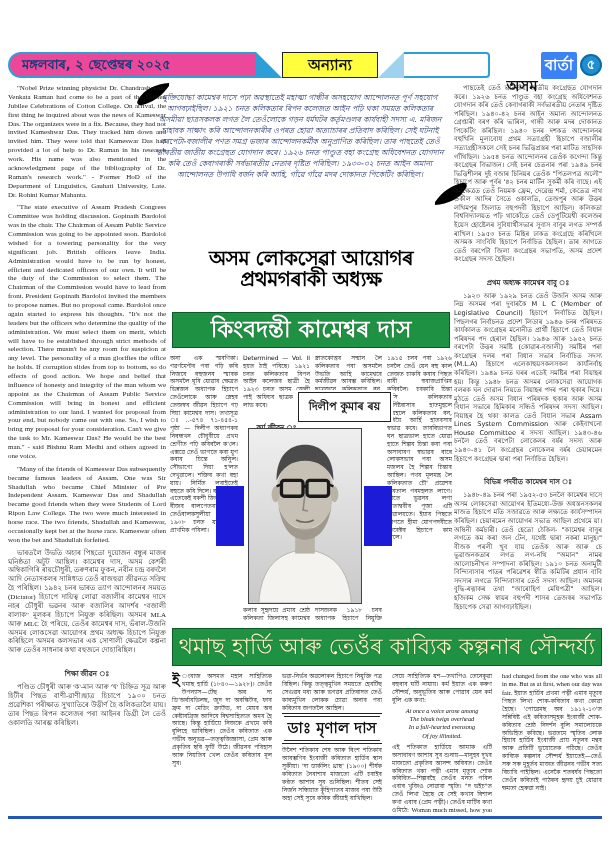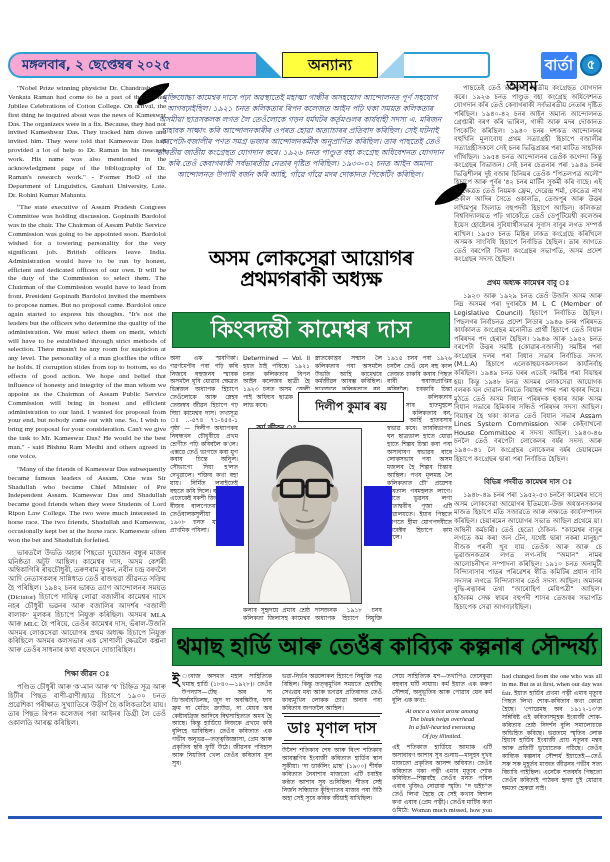--- a/index.html
+++ b/index.html
@@ -3,21 +3,21 @@
 <meta charset="utf-8">
 <style>
   * { margin:0; padding:0; box-sizing:border-box; }
   html,body { background:#ffffff; }
   .page { position:relative; width:610px; height:862px; background:#fff; overflow:hidden;
           font-family:"DejaVu Sans",sans-serif; color:#111; }
 
   
   .header { position:absolute; left:8px; top:52px; width:594px; height:26px; display:flex; align-items:stretch; }
   .date-box { flex:0 0 248px; border:2px solid #2d9fd8; border-right:none; border-radius:13px 0 0 13px;
-              display:flex; align-items:center; padding-left:12px; background:#f9a8d4; }
+              display:flex; align-items:center; padding-left:12px; background:#ec4899; }
   .date-box span { font-weight:bold; font-size:13px; color:#123a7a; }
   .tri { width:0; height:0; border-style:solid; }
   .tri-dark  { border-width:26px 0 0 26px; border-color:transparent transparent transparent #2d9fd8; }
   .section-box { flex:0 0 96px; background:#ffff3d; border:1.5px solid #222; display:flex; justify-content:center; }
   .section-box span { font-weight:bold; font-size:15px; color:#111; }
   .tri-light { border-width:0 0 26px 26px; border-color:transparent transparent #9fd2ee transparent; }
   .header-bar { flex:1 1 auto; border:2px solid #2d9fd8; border-left:none; background:#fff; margin-right:4px; border-radius:0 4px 4px 0; }
   .brand { flex:0 0 108px; display:flex; align-items:center; justify-content:flex-end; gap:3px; }
   .brand-black { font-weight:bold; font-size:15px; color:#101010;margin-top:43px; }
   .brand-red { font-weight:bold; font-size:15px; color:#fff; background:#3b82f6; padding:1px 4px; border-radius:2px; }
@@ -49,33 +49,33 @@
   .banner1 span { color:#fff; font-weight:bold; font-size:23px; text-shadow:0 0 1px #063d19; }
 
   .minis { position:absolute; left:170px; top:354px; width:282px; height:270px; font-size:6px; line-height:1.3; text-align:justify; }
   .mini { position:absolute; overflow:hidden; }
   .m1 { left:0;   top:0; width:68px;  height:270px; }
   .m2 { left:73px; top:0; width:67px; height:74px; }
   .m3 { left:145px;top:0; width:67px; height:74px; }
   .m4 { left:217px;top:0; width:65px; height:270px; }
   .m-under { left:73px; top:252px; width:139px; height:18px; column-count:2; column-gap:5px; }
 
-  .byline1 { position:absolute; left:128px; top:38px; width:106px; height:30px; background:#fff;
+  .byline1 { position:absolute; left:128px; top:38px; width:93px; height:30px; background:#fff;
              border:1px solid #222; box-shadow:0 0 0 2px #fff; display:flex; align-items:center; justify-content:center; }
   .byline1 span { font-weight:bold; font-size:11px; }
 
   .photo { position:absolute; left:78px; top:74px; width:114px; height:176px; border:1px solid #444; background:#dcdcdc; }
   .photo svg { width:100%; height:100%; display:block; }
   .bluebar { position:absolute; width:28px; height:60px; background:#1c1cd8; top:132px; }
   .bb-l { left:46px; } .bb-r { left:194px; }
 
   
   .banner2 { position:absolute; left:172px; top:628px; width:430px; height:38px; background:#1e9143;
              border:1.5px solid #0b5a27; display:flex; align-items:center; justify-content:center; }
-  .banner2 span { color:#000000; font-weight:bold; font-size:22px; text-shadow:0 0 1px #063d19; }
+  .banner2 span { color:#fef9c3; font-weight:normal; font-size:22px; text-shadow:0 0 1px #063d19; }
   .a2cols { position:absolute; left:172px; top:672px; width:430px; height:141px; }
   .a2col { position:absolute; top:0; width:100px; height:141px; overflow:hidden; font-size:6px; line-height:1.32; text-align:justify; }
   .c1 { left:0; } .c2 { left:110px; } .c3 { left:220px; } .c4 { left:330px; }
   .dropcap { float:left; font-weight:bold; font-size:15px; line-height:1; padding:1px 2px 0 0; font-family:"DejaVu Serif",serif; }
   .byline2 { border-top:1px solid #222; border-bottom:1px solid #222; outline:1px solid #222; outline-offset:2px;
              margin:4px 2px 5px; padding:2px 0; text-align:center; }
   .byline2 span { font-weight:bold; font-size:15px; }
   .poem { font-family:"Liberation Serif",serif; font-style:italic; white-space:pre-line; text-align:center;
           font-size:6.3px; margin:3px 0; }
   .engfrag { font-family:"Liberation Serif",serif; font-size:6.3px; }

